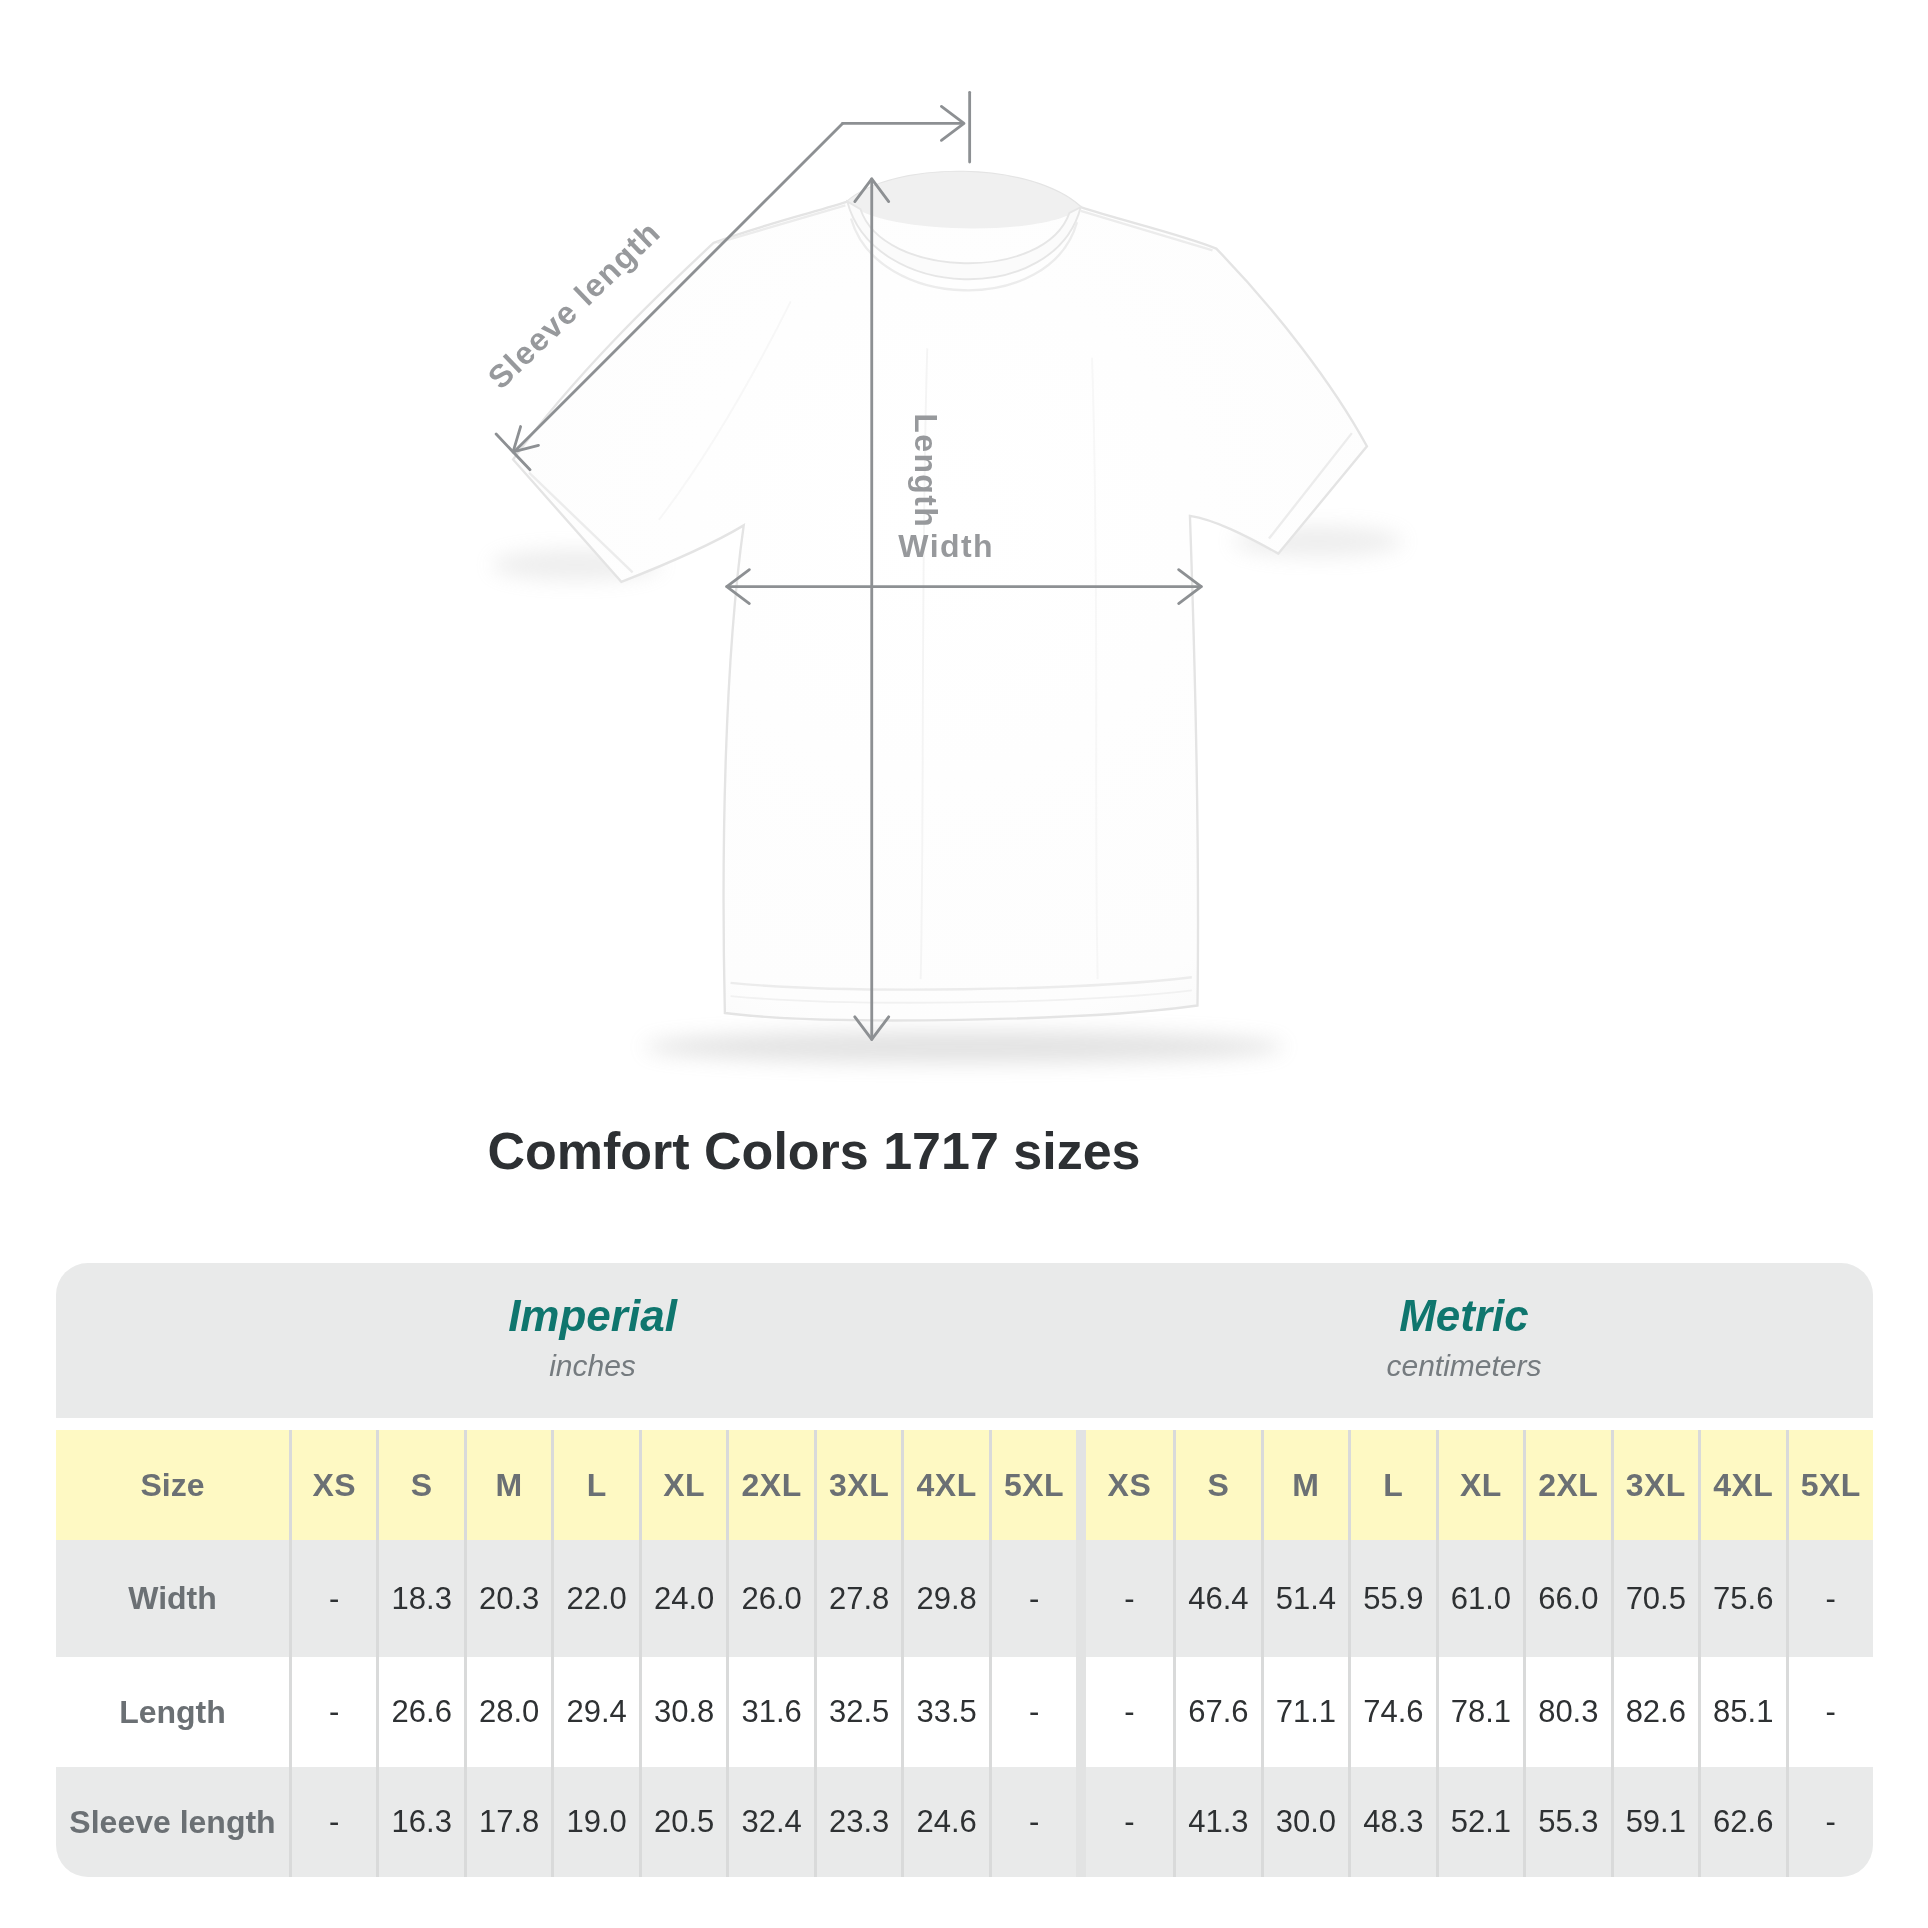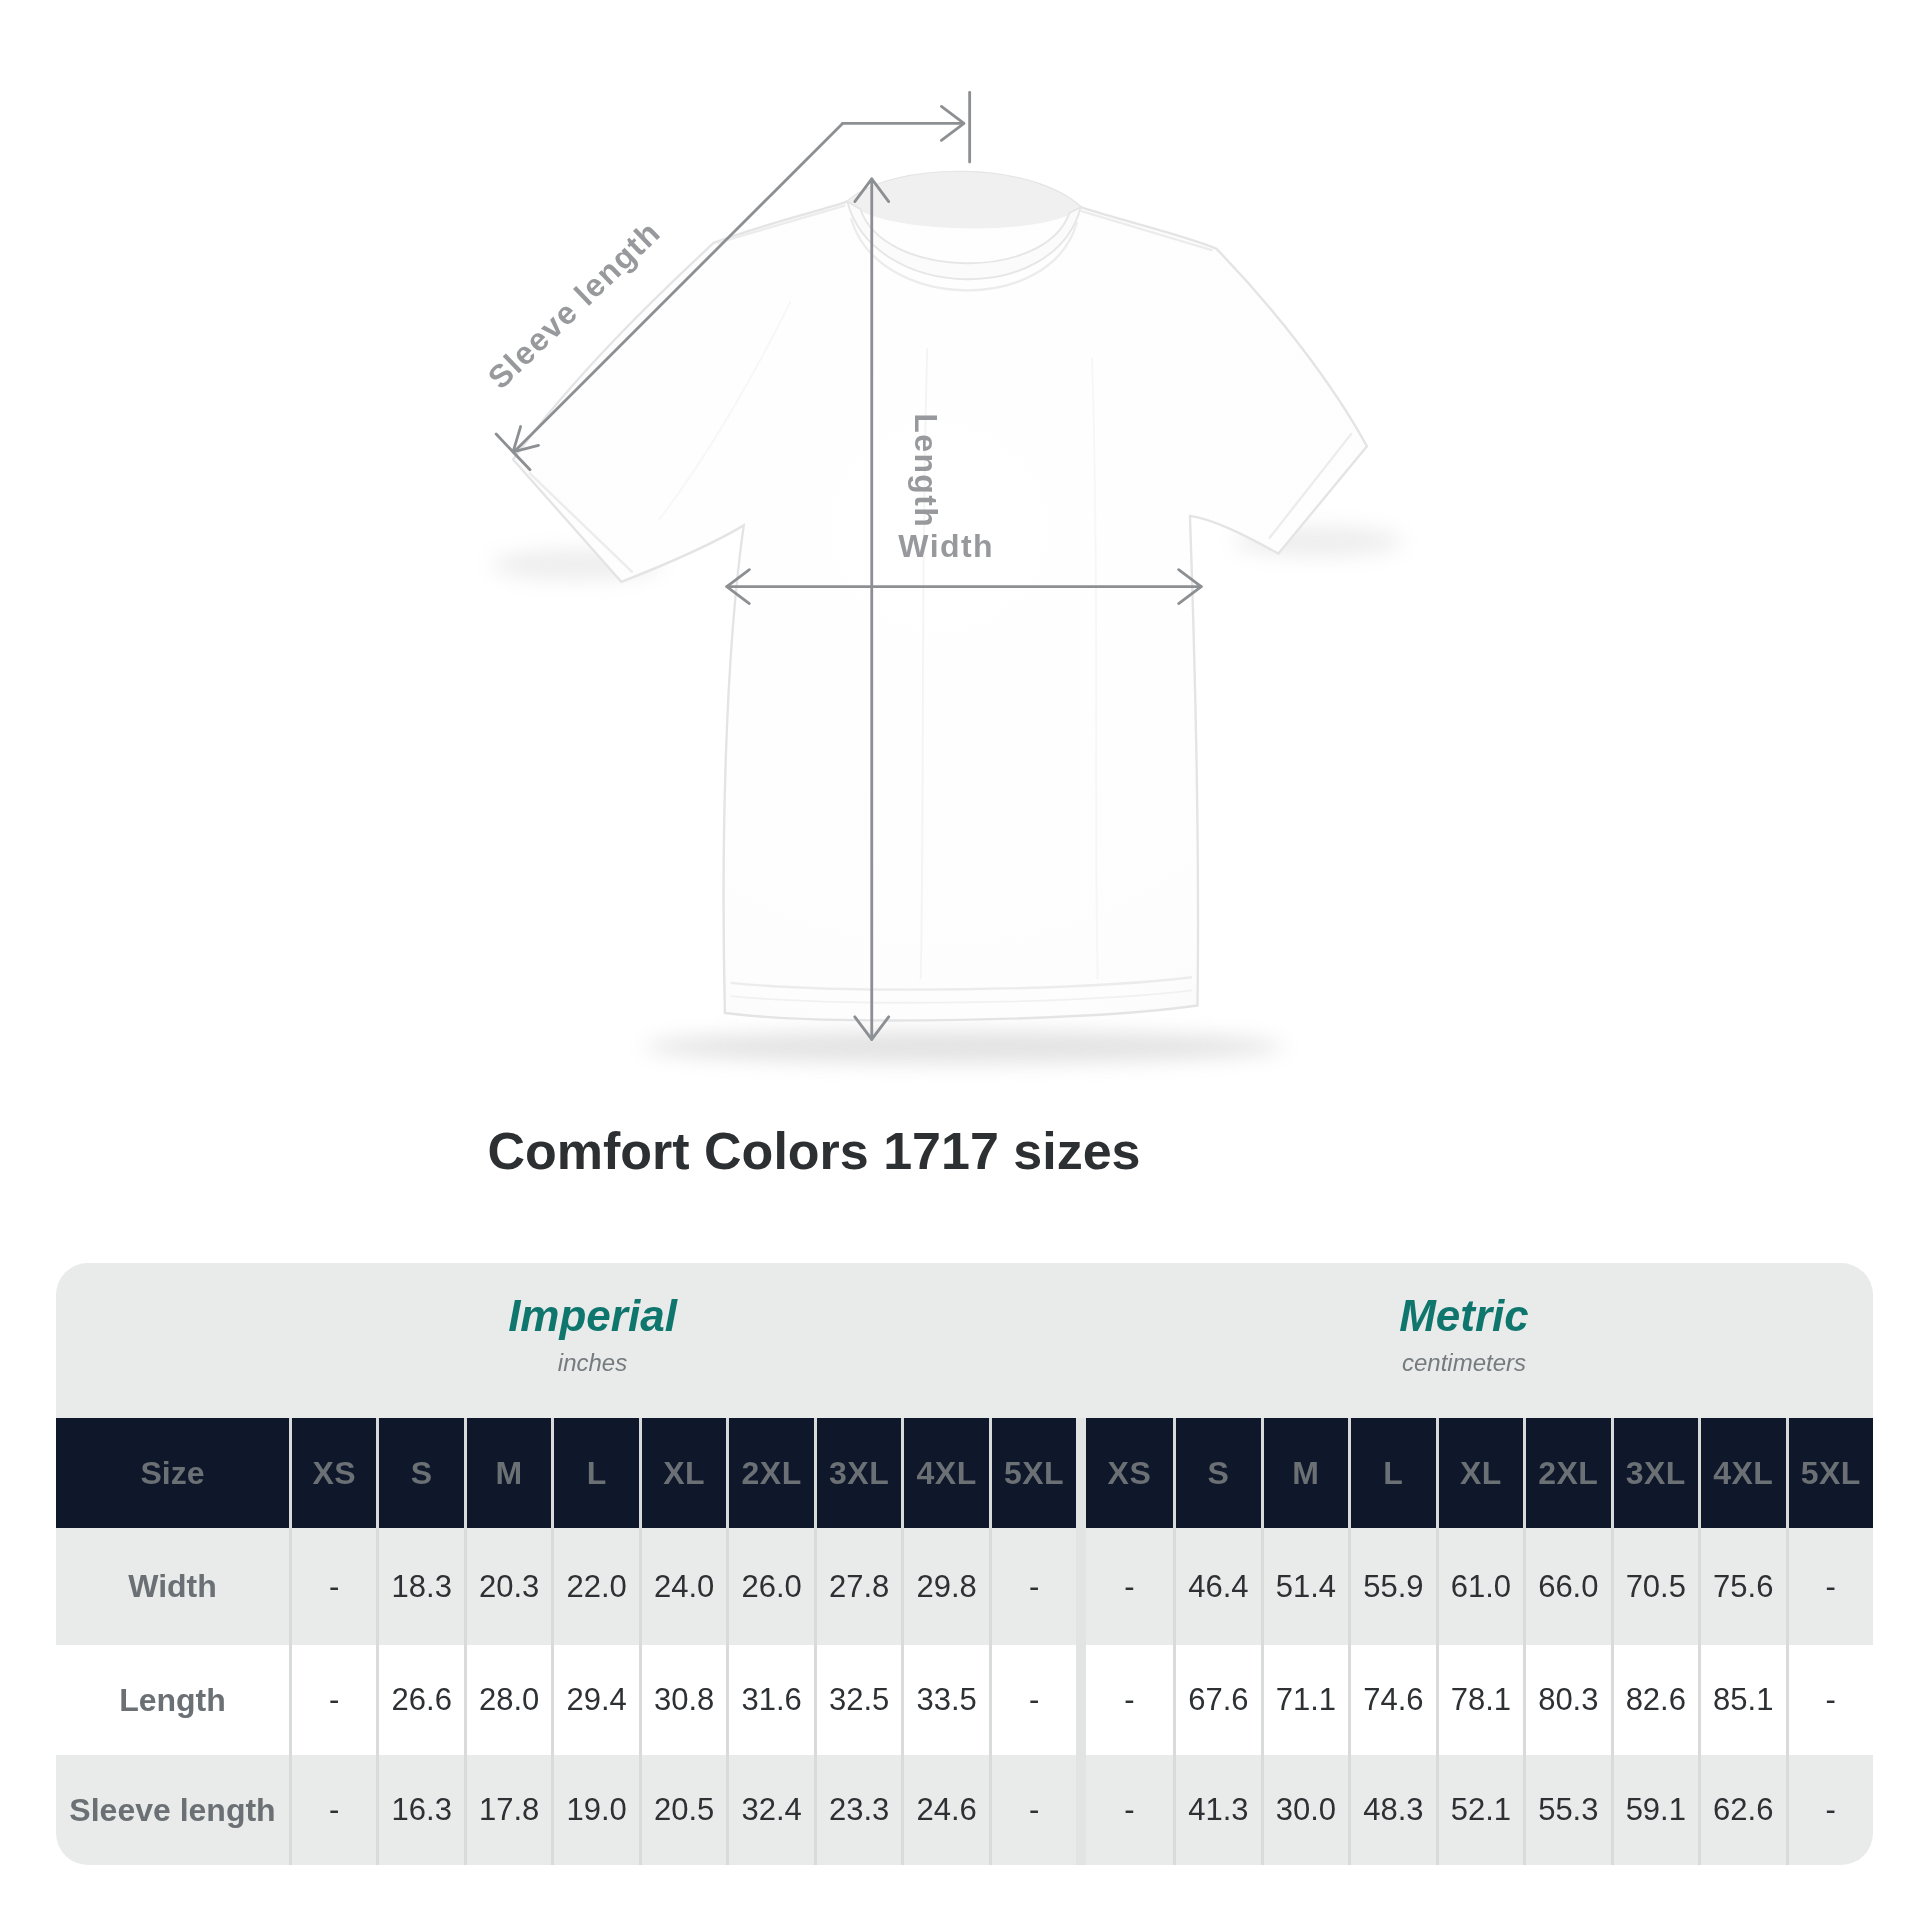--- a/index.html
+++ b/index.html
@@ -21,22 +21,22 @@
   .sub-title{font-size:32px;font-style:italic;color:#5d6266;line-height:38px;margin:19px 0 0 0;}
   
   .sizetable{position:absolute;left:56px;top:1263px;width:1817px;border-radius:32px;overflow:hidden;}
   .trow{display:grid;grid-template-columns:233px repeat(9,1fr) 9.4px repeat(9,1fr);width:100%;}
   .r-band{height:155px;background:#e9eaea;display:flex;}
   .band-group{display:flex;flex-direction:column;align-items:center;justify-content:flex-start;
     padding-top:28px;box-sizing:border-box;}
   .band-imperial{width:1020px;padding-left:53px;}
   .band-metric{flex:1;padding-right:21px;}
   .gname{font-size:44px;font-weight:700;font-style:italic;color:#0f766e;line-height:49px;}
-  .gunit{font-size:24px;font-style:italic;color:#757b7f;margin-top:9.4px;}
-  .r-sizes{height:110px;background:#0f172a;}
+  .gunit{font-size:30px;font-style:italic;color:#757b7f;margin-top:9.4px;}
+  .r-sizes{height:110px;background:#fef9c3;margin-top:12px;}
   .r-gray{height:110px;background:#e9eaea;}
   .r-gray.tall{height:117px;}
   .r-white{height:110px;background:#ffffff;}
   .cell{display:flex;align-items:center;justify-content:center;border-left:3.8px solid #d9dada;
     min-width:0;}
   .cell.noborder{border-left:none;}
   .gap{background:#e2e3e3;}
   .labelcell{border-left:none;font-weight:700;color:#6b7074;font-size:32px;}
   .sizehead{font-weight:700;color:#6b7074;font-size:32px;letter-spacing:0.5px;text-align:center;}
   .val{color:#2e3133;font-size:31px;font-weight:400;}

